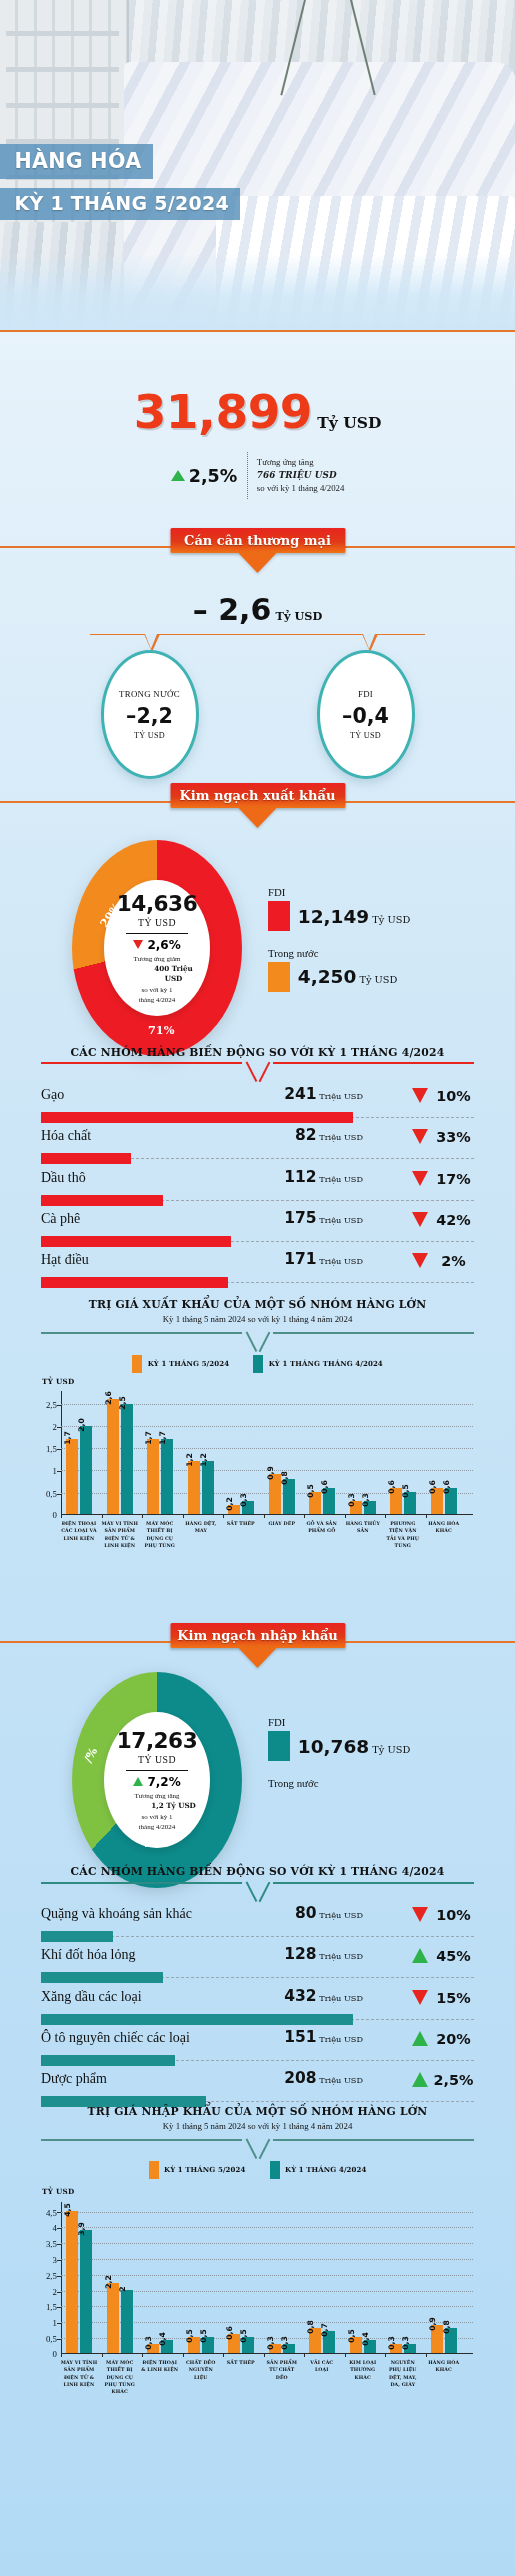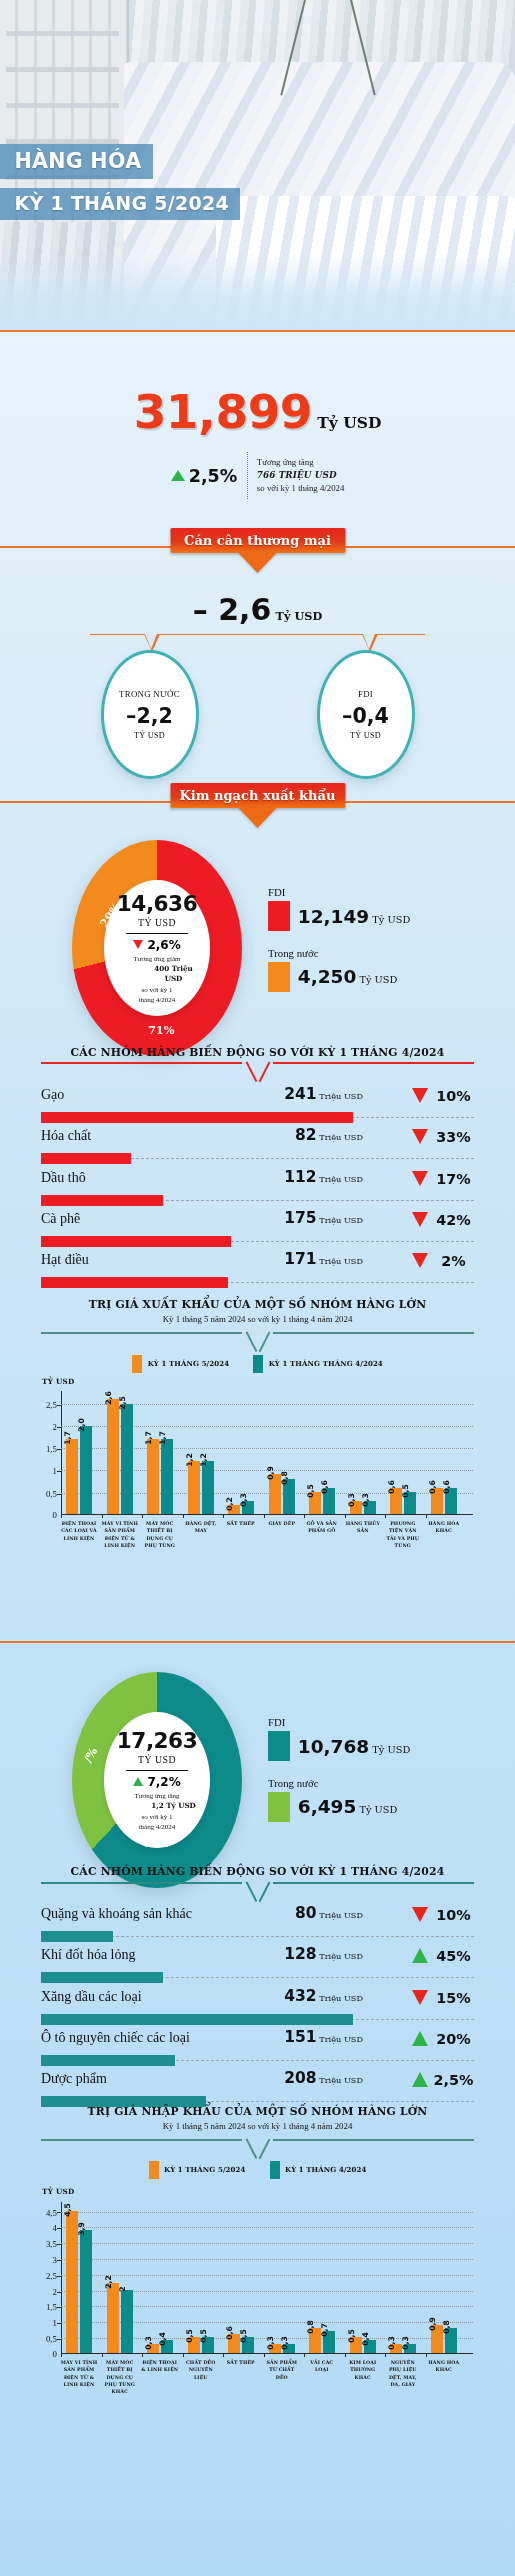--- a/index.html
+++ b/index.html
@@ -633,20 +633,24 @@
         </div>
         <div class="bar" style="height: 26.5px; background: rgb(13, 138, 138); width: 12px;">
           <div class="bv">0,6</div>
         </div>
         <div class="xlab" style="width: 38px;">HÀNG HÓA KHÁC</div>
         <div class="xtickmark" style="left: -5.2px;"></div>
       </div>
     </div>
 
   <div class="rule-orange" style="top:1641px"></div>
+  <div class="ribbon" style="top:1623px">
+    <span class="tag">Kim ngạch nhập khẩu</span>
+    <div class="arrow"></div>
+  </div>
 
   <div class="donut-wrap" style="top:1672px">
     <div class="donut" id="import-donut" style="background: conic-gradient(rgb(13, 138, 138) 0deg, rgb(13, 138, 138) 223.2deg, rgb(127, 194, 66) 223.2deg, rgb(127, 194, 66) 360deg); filter: drop-shadow(rgba(0, 0, 0, 0.14) 0px 4.1px 7.2px);">
       <div class="hole">
         <div class="hv">17,263</div>
         <div class="hu">TỶ USD</div>
         <div class="hr"></div>
         <div class="hpct">
           <div class="tri-up" style="border-left-width:5.7px;border-right-width:5.7px;border-bottom-width:9.3px"></div>
           <b>7,2%</b>
@@ -666,24 +670,20 @@
   <div class="legend" style="top:1716px">
     <div>
       <div class="lg-name">FDI</div>
       <div class="lg-row">
         <div class="sw" style="background:#0D8A8A"></div>
         <div><span class="lg-val">10,768</span><span class="lg-u">Tỷ USD</span></div>
       </div>
     </div>
     <div>
       <div class="lg-name">Trong nước</div>
-      <div class="lg-row">
-        <div class="sw" style="background:#7FC242"></div>
-        <div><span class="lg-val">6,495</span><span class="lg-u">Tỷ USD</span></div>
-      </div>
     </div>
   </div>
 
   <div class="sec-head" style="top:1865px">CÁC NHÓM HÀNG BIẾN ĐỘNG SO VỚI KỲ 1 THÁNG 4/2024</div>
   <div class="chev-rule" style="top:1882px">
     <div class="l" style="left:0; width:201px; background:#2E8B84"></div>
     <div class="r" style="right:0; width:201px; background:#2E8B84"></div>
     <div class="v">
         <span style="position:absolute;inset:0">
       <i style="position:absolute;left:3.1px;top:0;width:1.5px;height:21.6px;background:#2E8B84;transform:rotate(-27deg);transform-origin:top"></i>

